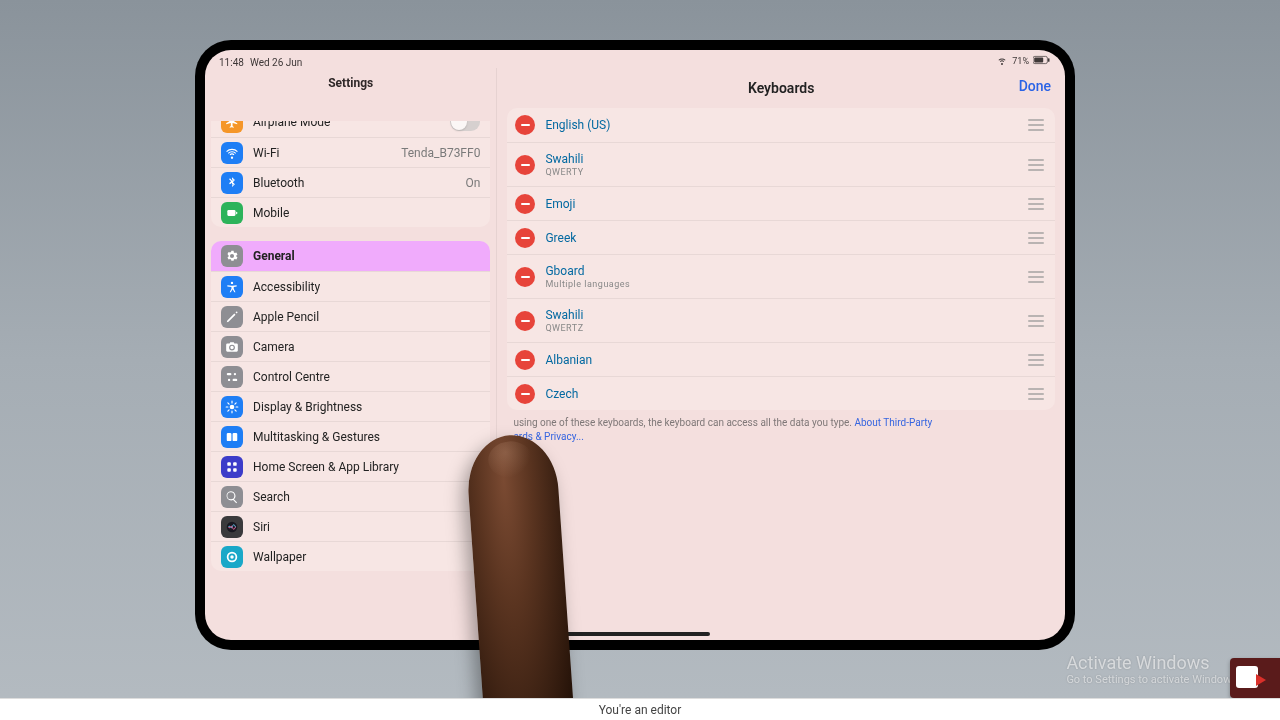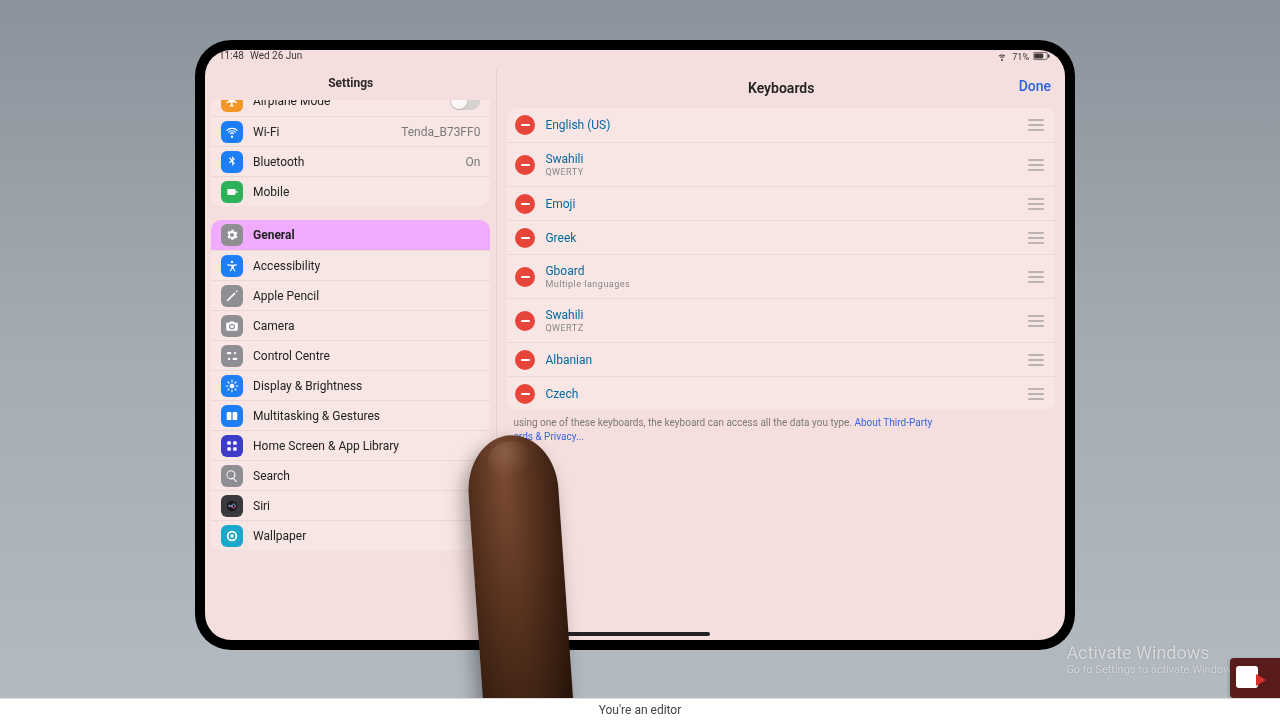--- a/index.html
+++ b/index.html
@@ -32,21 +32,21 @@
   .pink-overlay {
     position: absolute;
     inset: 0;
     background: rgba(255, 140, 140, 0.06);
     pointer-events: none;
   }
   .status-bar {
     height: 18px;
     display: flex;
     justify-content: space-between;
-    align-items: flex-start;
+    align-items: flex-end;
     padding: 0 14px;
     font-size: 10px;
     color: #333;
   }
   .status-left { display: flex; gap: 6px; }
   .status-right { display: flex; gap: 4px; align-items: center; font-size: 9px; }
   .content {
     display: flex;
     height: calc(100% - 18px);
   }
@@ -61,20 +61,21 @@
     text-align: center;
     font-weight: 700;
     font-size: 12px;
     padding: 8px 0 10px 0;
     color: #222;
   }
   .sidebar-list {
     flex: 1;
     overflow: hidden;
     padding: 0 6px;
+    margin-top: 21px;
   }
   .group {
     background: #f7ecea;
     border-radius: 10px;
     margin-bottom: 14px;
     overflow: hidden;
   }
   .row {
     display: flex;
     align-items: center;
@@ -239,21 +240,21 @@
     transform: translateX(-50%);
     width: 150px;
     height: 4px;
     border-radius: 2px;
     background: #222;
   }
 
   .activate {
     position: absolute;
     right: 40px;
-    bottom: 44px;
+    bottom: 34px;
     color: rgba(255,255,255,0.6);
     text-align: left;
     font-size: 18px;
     z-index: 60;
     text-shadow: 0 0 2px rgba(0,0,0,0.2);
   }
   .activate .sub { font-size: 11px; color: rgba(255,255,255,0.55); }
 
   .corner-widget {
     position: absolute;

